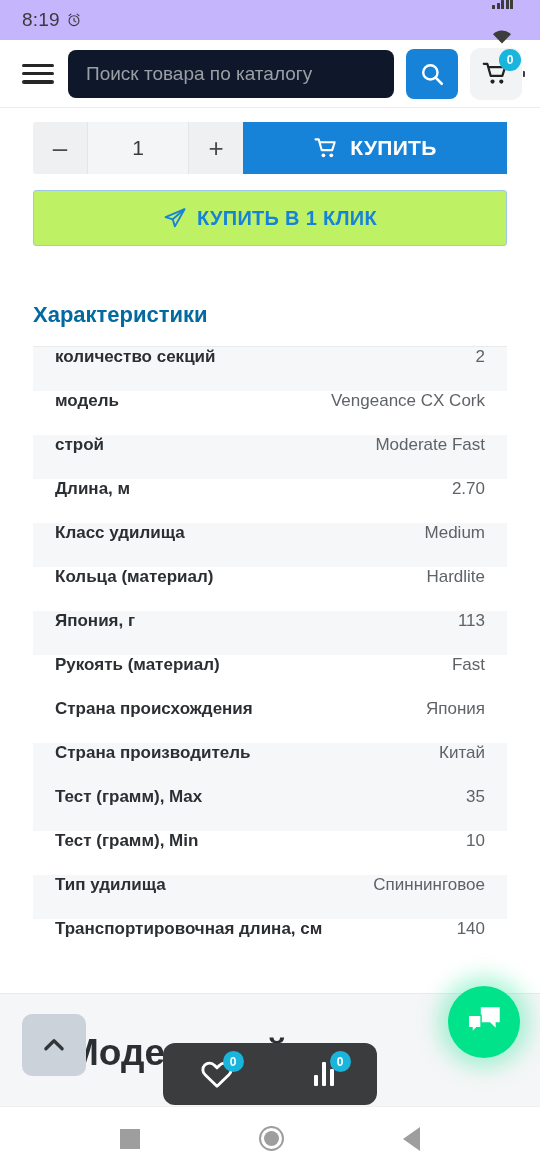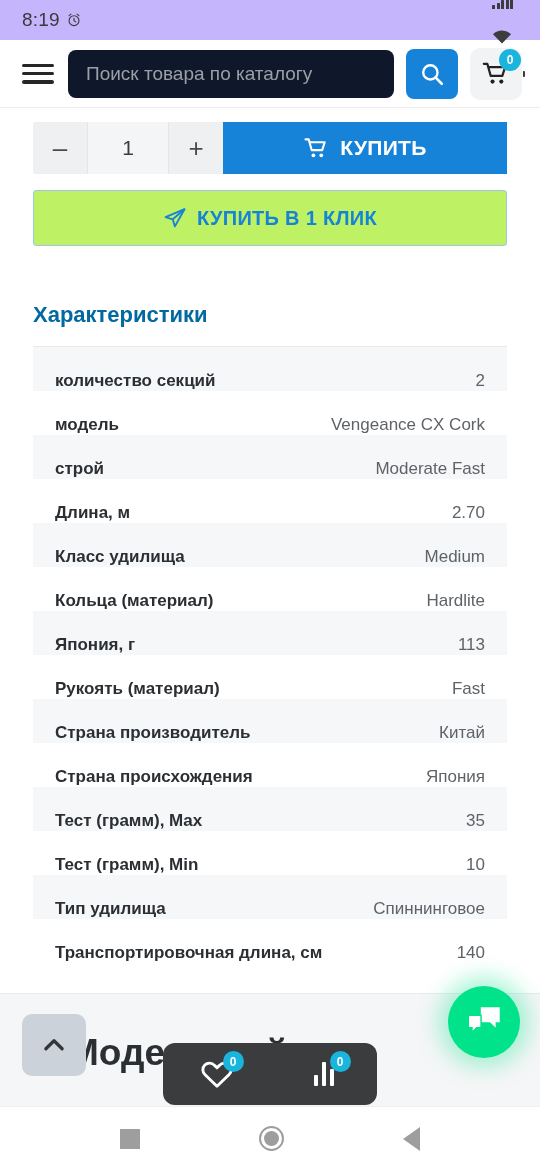--- a/index.html
+++ b/index.html
@@ -73,38 +73,38 @@
   .stepper .sbtn{
     width:54px;display:flex;align-items:center;justify-content:center;
     font-size:26px;color:#4a4a4a;cursor:pointer;background:#eff0f2;
   }
   .stepper .sval{
     flex:1;display:flex;align-items:center;justify-content:center;
     font-size:21px;color:#3c3c3c;background:#f4f5f6;
     border-left:1px solid #e4e5e7;border-right:1px solid #e4e5e7;
   }
   .buybtn{
-    width:284px;background:#1683d8;display:flex;align-items:center;
+    width:264px;background:#1683d8;display:flex;align-items:center;
     justify-content:center;gap:10px;cursor:pointer;
     color:#fff;font-size:21px;font-weight:bold;letter-spacing:.3px;
   }
   .oneclick{
     margin:16px 33px 0 33px;height:56px;border:1px solid #9fc8e8;
     border-radius:3px;display:flex;align-items:center;justify-content:center;
     gap:10px;color:#1683d8;font-size:20px;font-weight:bold;
     letter-spacing:.3px;cursor:pointer;background:#bef264;
   }
 
   
   .spec-title{
     margin:56px 33px 0 33px;font-size:22px;font-weight:bold;color:#0369a1;
   }
   .spec-table{ margin:18px 33px 0 33px;border-top:1px solid #e8eaec; }
   .spec-row{
-    display:flex;align-items:flex-end;justify-content:space-between;
+    display:flex;align-items:flex-start;justify-content:space-between;
     height:44px;padding:0 22px;gap:32px;
   }
   .spec-row.alt{ background:#f5f7f9; }
   .spec-k{ font-size:17px;font-weight:bold;color:#2b2f33;white-space:nowrap; }
   .spec-v{ font-size:17px;color:#5f6368;text-align:right;white-space:nowrap; }
 
   
   .greysec{
     position:absolute;left:0;right:0;top:993px;bottom:64px;
     background:#f5f6f7;border-top:1px solid #e9eaec;
@@ -267,27 +267,27 @@
       <div class="spec-v">Hardlite</div>
     </div>
     <div class="spec-row alt">
       <div class="spec-k">Япония, г</div>
       <div class="spec-v">113</div>
     </div>
     <div class="spec-row">
       <div class="spec-k">Рукоять (материал)</div>
       <div class="spec-v">Fast</div>
     </div>
+    <div class="spec-row">
+      <div class="spec-k">Страна происхождения</div>
+      <div class="spec-v">Япония</div>
+    </div>
     <div class="spec-row alt">
       <div class="spec-k">Страна производитель</div>
       <div class="spec-v">Китай</div>
-    </div>
-    <div class="spec-row">
-      <div class="spec-k">Страна происхождения</div>
-      <div class="spec-v">Япония</div>
     </div>
     <div class="spec-row alt">
       <div class="spec-k">Тест (грамм), Max</div>
       <div class="spec-v">35</div>
     </div>
     <div class="spec-row">
       <div class="spec-k">Тест (грамм), Min</div>
       <div class="spec-v">10</div>
     </div>
     <div class="spec-row alt">

